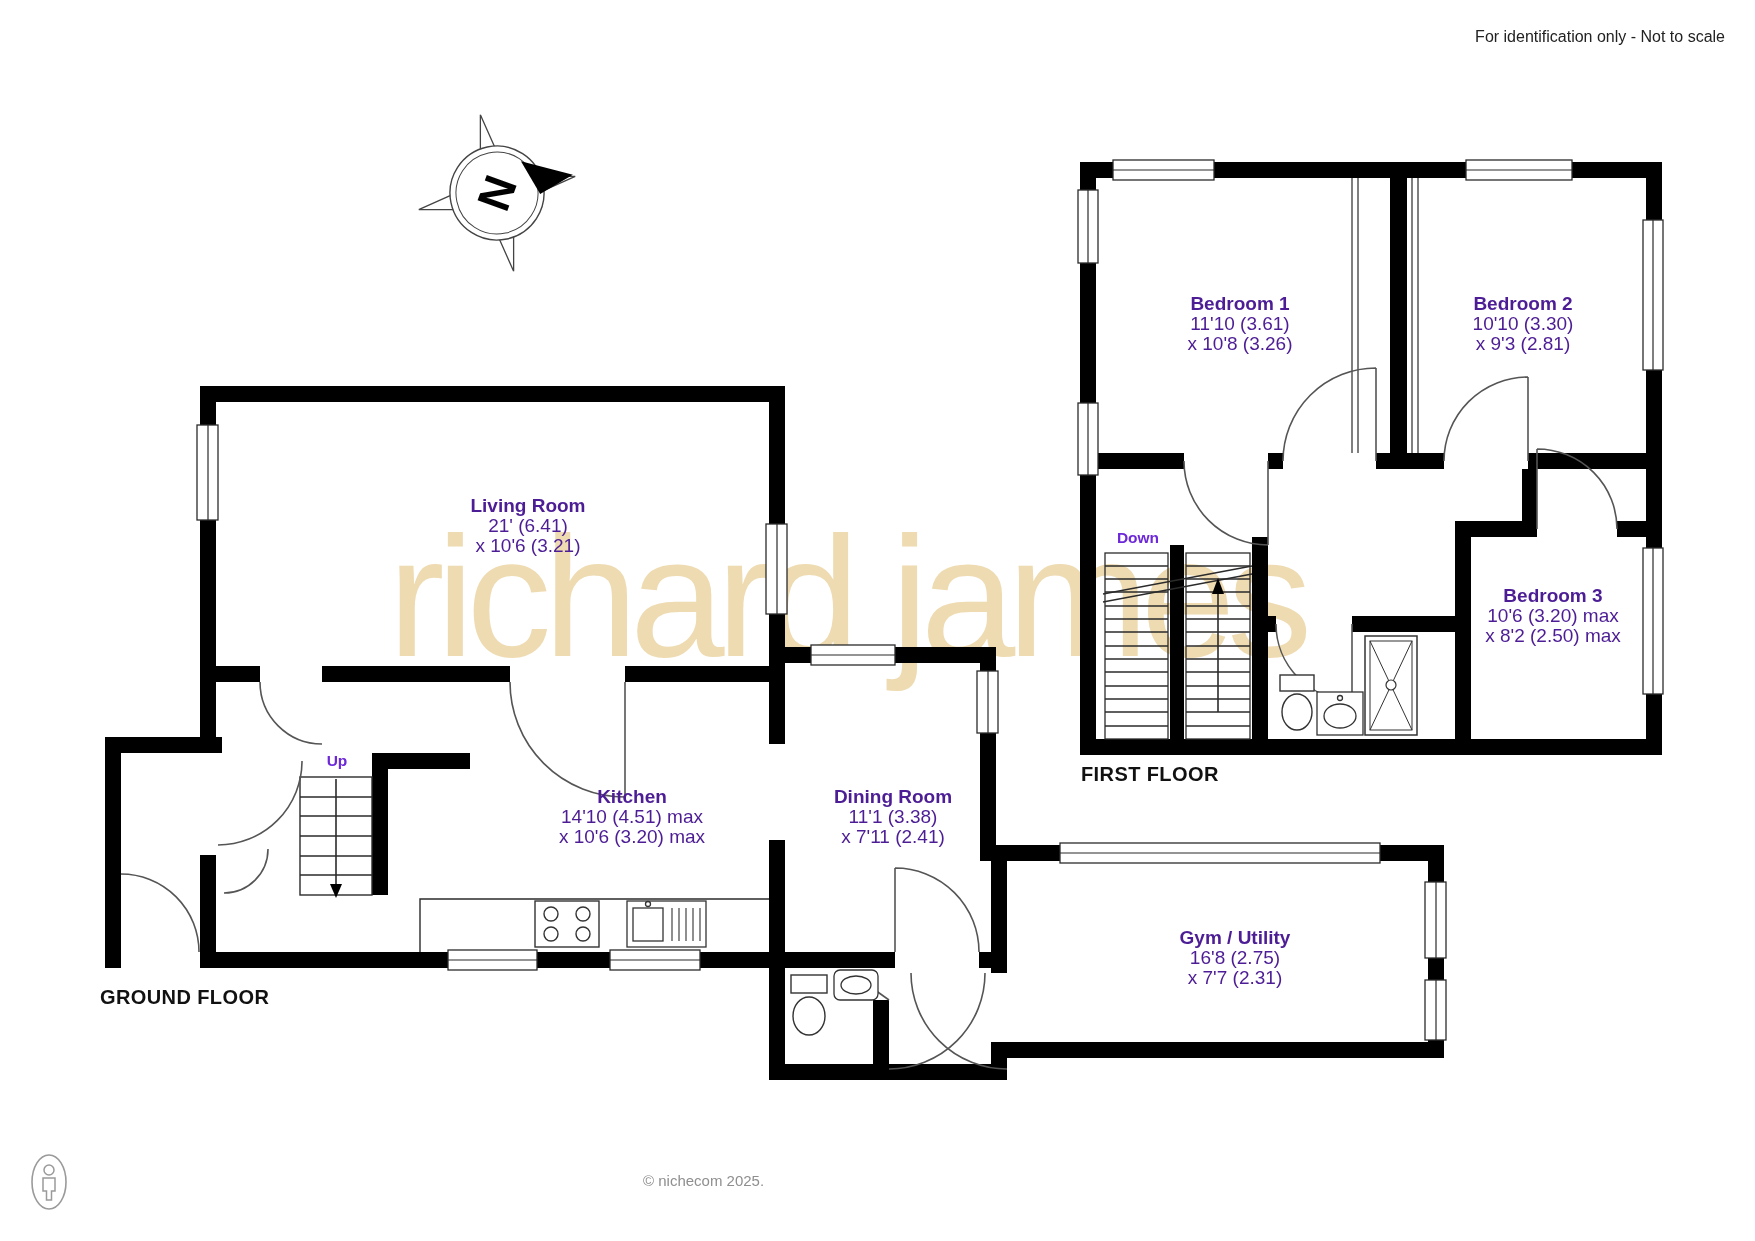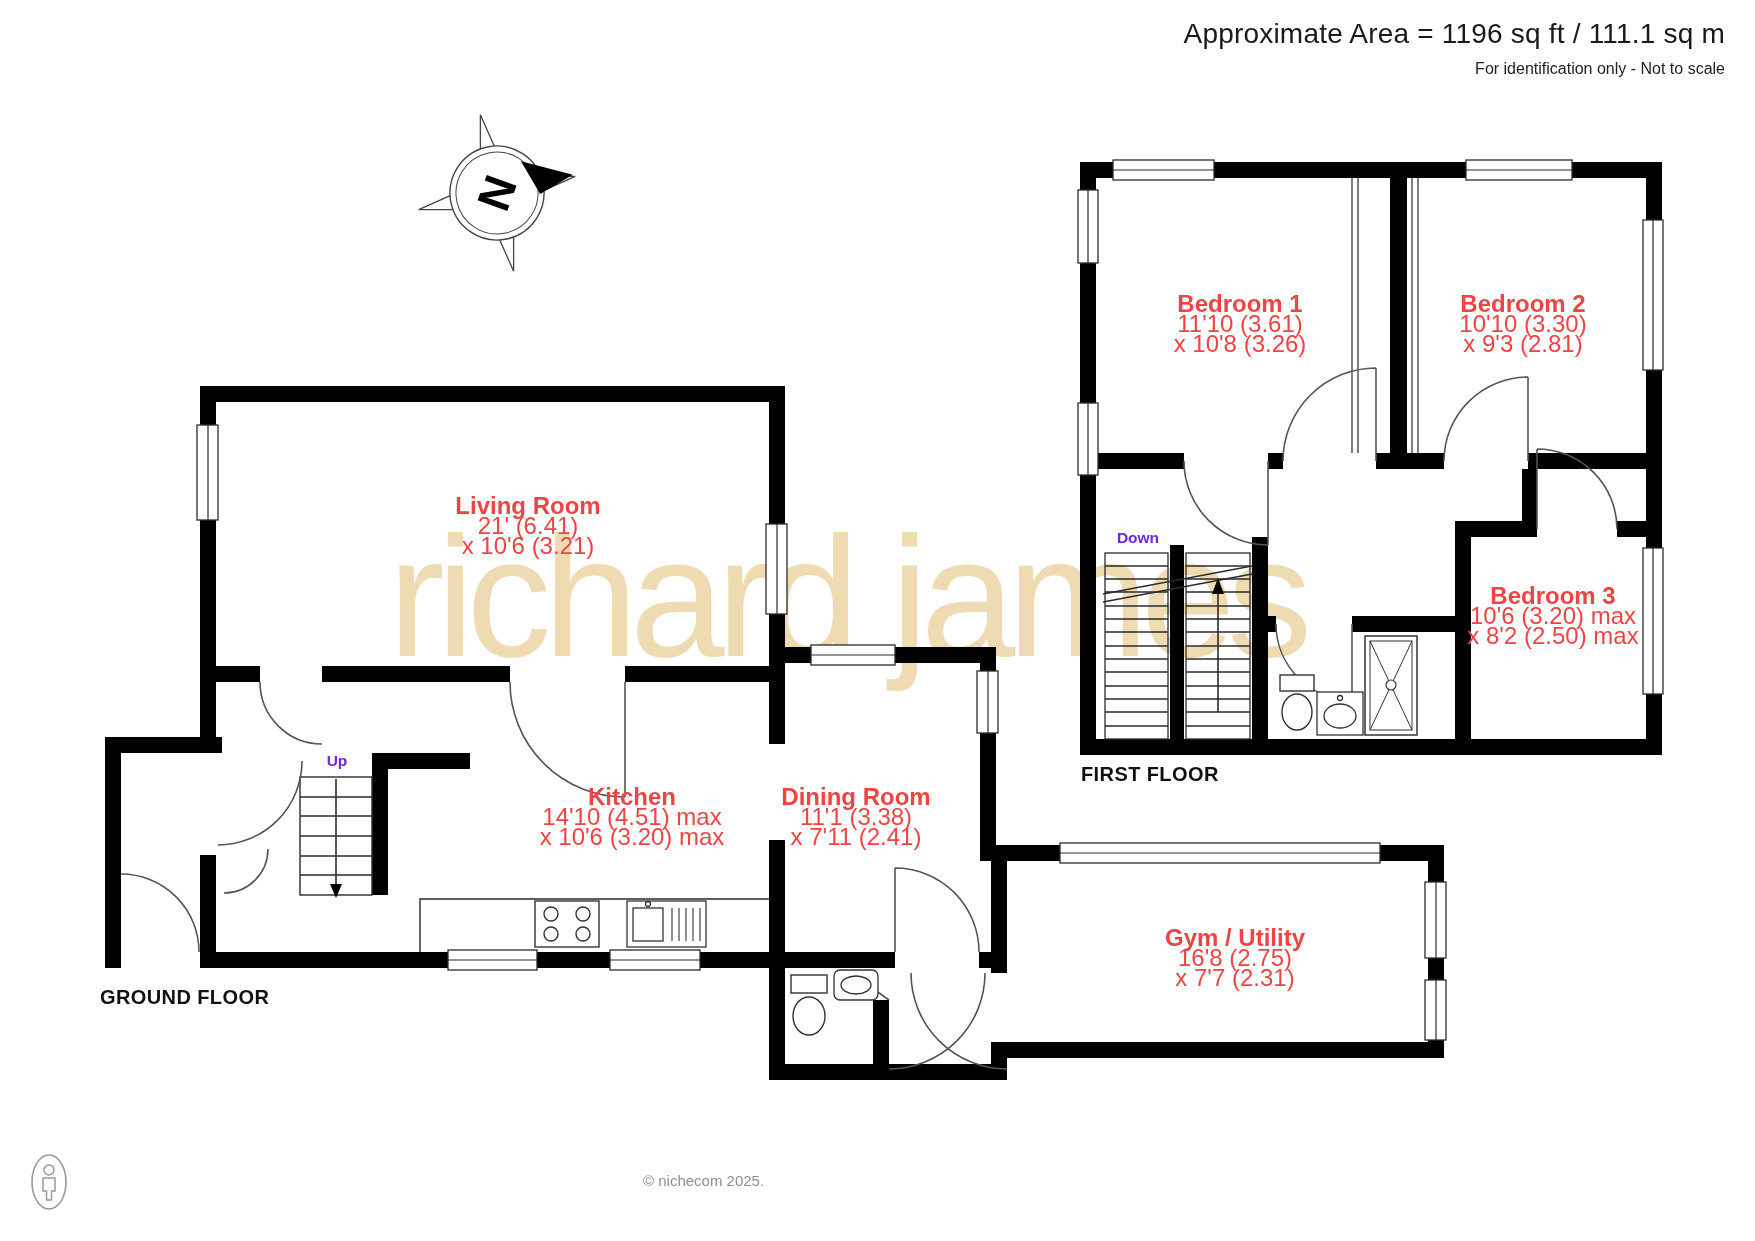--- a/index.html
+++ b/index.html
@@ -15,45 +15,44 @@
   .watermark{
     position:absolute;left:388px;top:512px;z-index:1;
     font-size:170px;font-weight:400;letter-spacing:-8px;white-space:nowrap;
     color:#edd8ab;opacity:.92;line-height:1;
   }
   
   svg.plan{position:absolute;left:0;top:0;z-index:2;}
   
   .room-label{
     position:absolute;z-index:4;text-align:center;transform:translateX(-50%);
-    font-size:24px;line-height:20px;color:#ef4444;white-space:nowrap;
+    font-size:19px;line-height:20px;color:#4c1d95;white-space:nowrap;
   }
   .room-label .rname{font-weight:700;}
   .lbl-living{left:528px;top:496px;}
   .lbl-kitchen{left:632px;top:787px;}
-  .lbl-dining{left:856px;top:787px;}
+  .lbl-dining{left:893px;top:787px;}
   .lbl-gym{left:1200px;top:928px;margin-left:35px;}
   .lbl-bed1{left:1240px;top:294px;}
   .lbl-bed2{left:1523px;top:294px;}
   .lbl-bed3{left:1553px;top:586px;}
   .floor-label{position:absolute;z-index:4;font-size:20px;font-weight:700;letter-spacing:.4px;color:#111;}
   .lbl-ground{left:100px;top:986px;}
   .lbl-first{left:1081px;top:763px;}
   .stair-label{position:absolute;z-index:4;font-size:15.5px;font-weight:700;color:#6d28d9;transform:translateX(-50%);}
   .lbl-up{left:337px;top:752px;}
   .lbl-down{left:1138px;top:529px;}
   
   .footer{position:absolute;left:74px;top:1154px;z-index:4;color:#8f8f8f;font-size:15px;line-height:18px;white-space:pre-wrap;}
   .footer .copyright{position:absolute;left:569px;top:18px;white-space:nowrap;}
 </style>
 </head>
 <body>
 
 <div class="header">
-  <div class="area">Approximate Area = 1196 sq ft / 111.1 sq m</div>
   <div class="note">For identification only - Not to scale</div>
 </div>
 
 <div class="watermark">richard james</div>
 
 <svg class="plan" width="1755" height="1241" viewBox="0 0 1755 1241">
 
   <g transform="translate(497,193) rotate(-12)">
     <g stroke="#444" stroke-width="1.3" fill="none">
       <path d="M0,-80 L14,-14 M0,-80 L-14,-14"></path>

